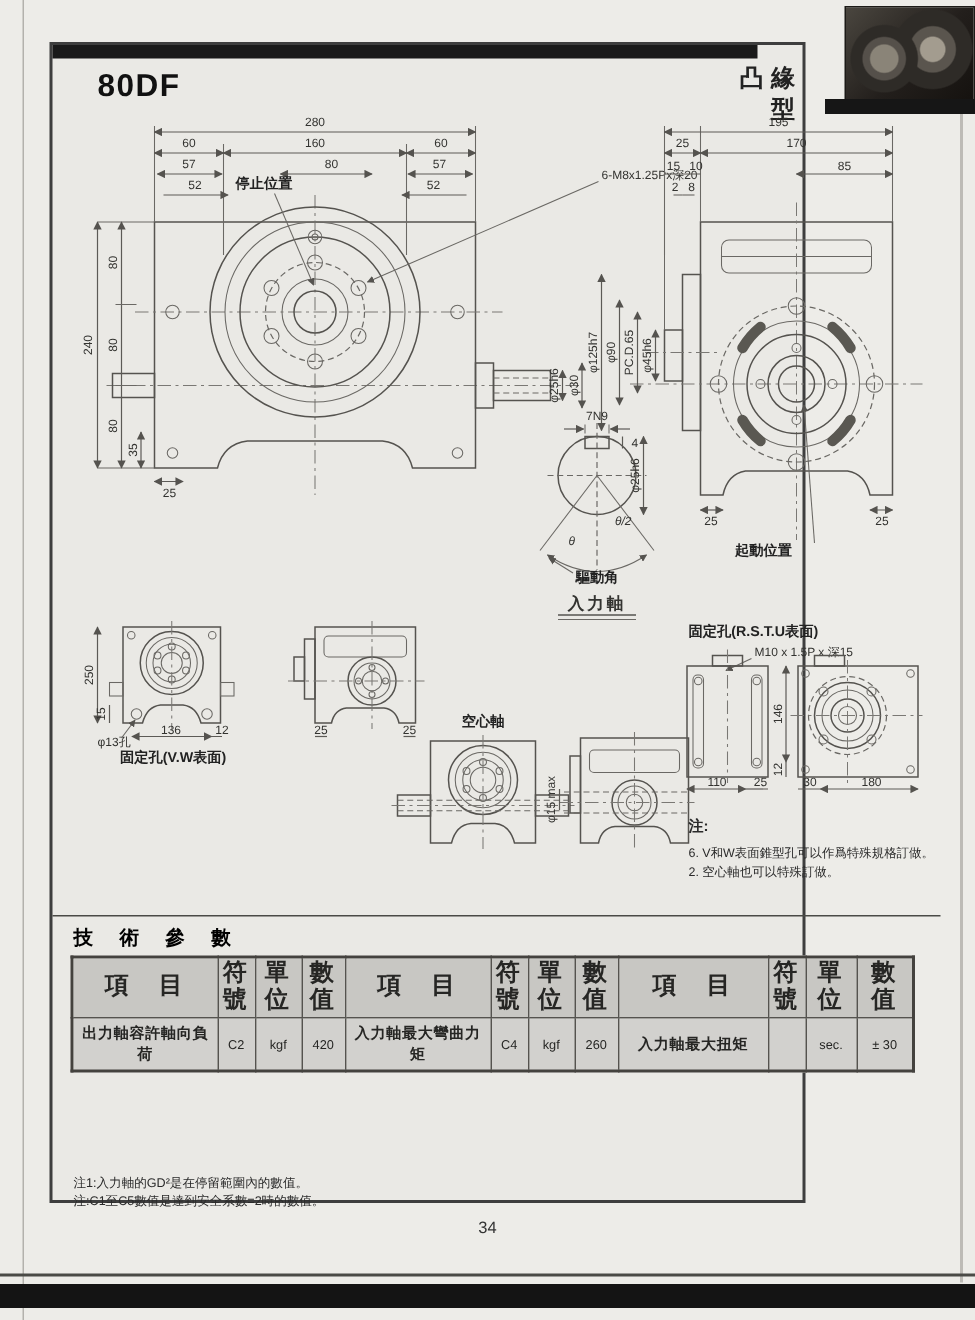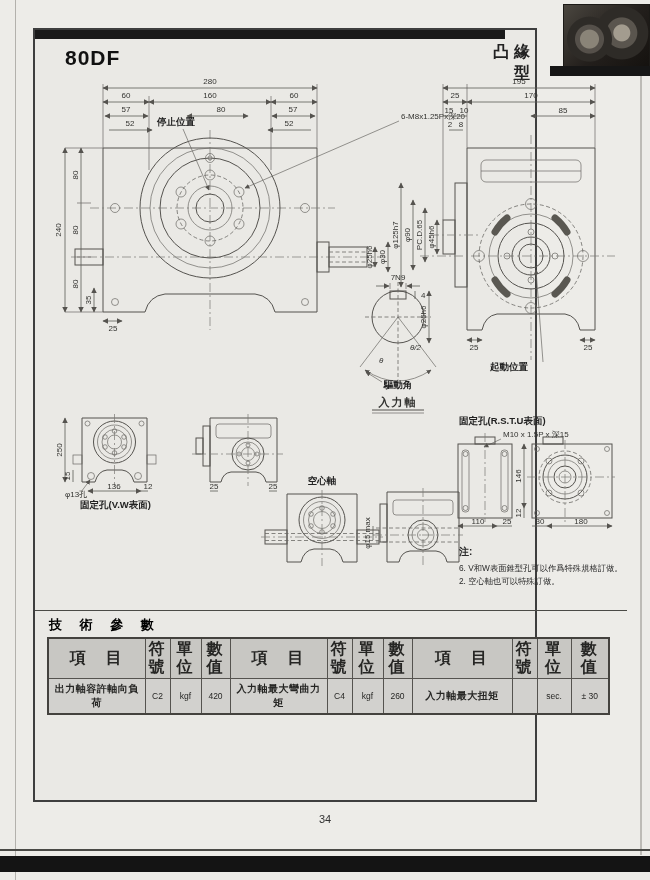--- a/index.html
+++ b/index.html
@@ -441,20 +441,24 @@
       <td class="unit">kgf</td>
       <td class="val">260</td>
       <td class="item">入力軸最大扭矩</td>
       <td class="sym"></td>
       <td class="unit">sec.</td>
       <td class="val">± 30</td>
     </tr>
   </tbody>
     </table>
 
+  <div class="footnotes">
+    <div>注1:入力軸的GD²是在停留範圍內的數值。</div>
+    <div>注:C1至C5數值是達到安全系數=2時的數值。</div>
+  </div>
 </div>
 
 <div class="photo"></div>
 <div class="photobar"></div>
 
 <div class="pagenum">34</div>
 <div class="botline"></div>
 <div class="botbar"></div>
 
 </body></html>

